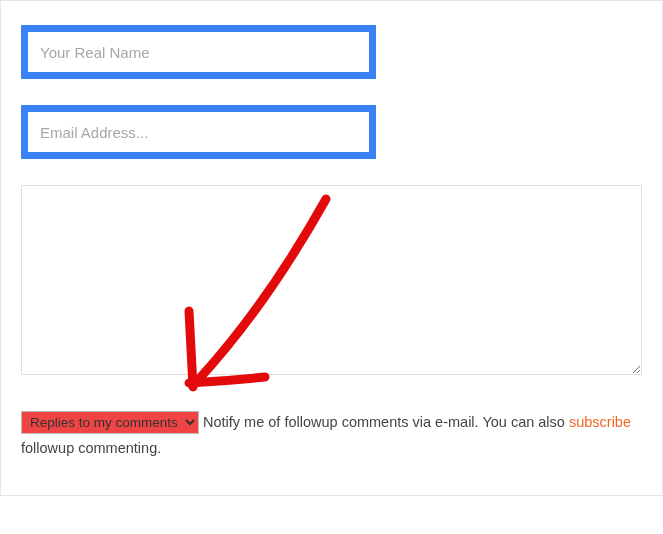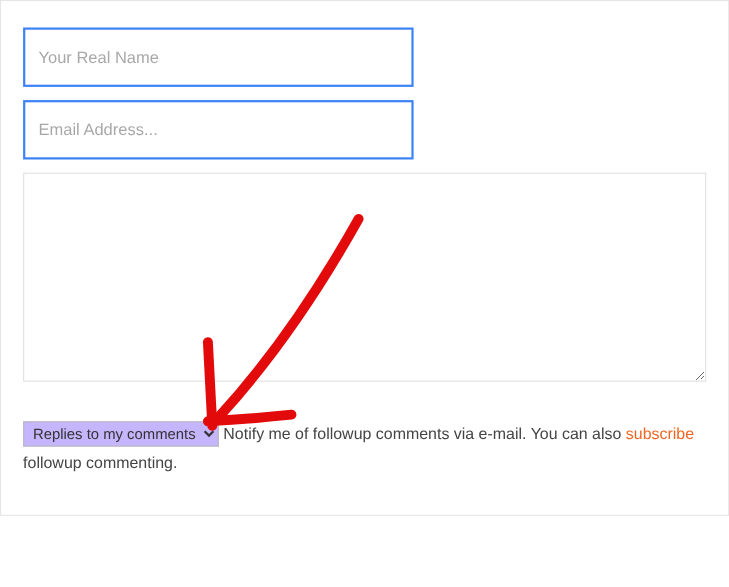--- a/index.html
+++ b/index.html
@@ -16,24 +16,24 @@
     .form-container {
       border: 1px solid #e5e5e5;
       padding: 24px 20px 24px 20px;
       margin: 0;
       position: relative;
     }
     .text-input {
       width: 355px;
       height: 54px;
       padding: 10px 12px;
-      border: 2px solid #3b82f6;
+      border: 7px solid #3b82f6;
       font-size: 15px;
       color: #333;
-      margin-bottom: 12px;
+      margin-bottom: 26px;
       font-family: inherit;
     }
     .text-input::placeholder {
       color: #a8a8a8;
     }
     .textarea-input {
       width: 100%;
       height: 190px;
       padding: 10px 12px;
       border: 1px solid #e0e0e0;
@@ -47,21 +47,21 @@
       margin-bottom: 10px;
       font-size: 14.5px;
       color: #444;
       line-height: 1.8;
     }
     .notify-select {
       border: 1px solid #bbb;
       padding: 2px 4px;
       font-size: 13.5px;
       color: #333;
-      background: #c4b5fd;
+      background: #ef4444;
       font-family: inherit;
       vertical-align: baseline;
     }
     .subscribe-link {
       color: #f26522;
       text-decoration: none;
     }
     .submit-button {
       background: #f26522;
       color: #fff;

